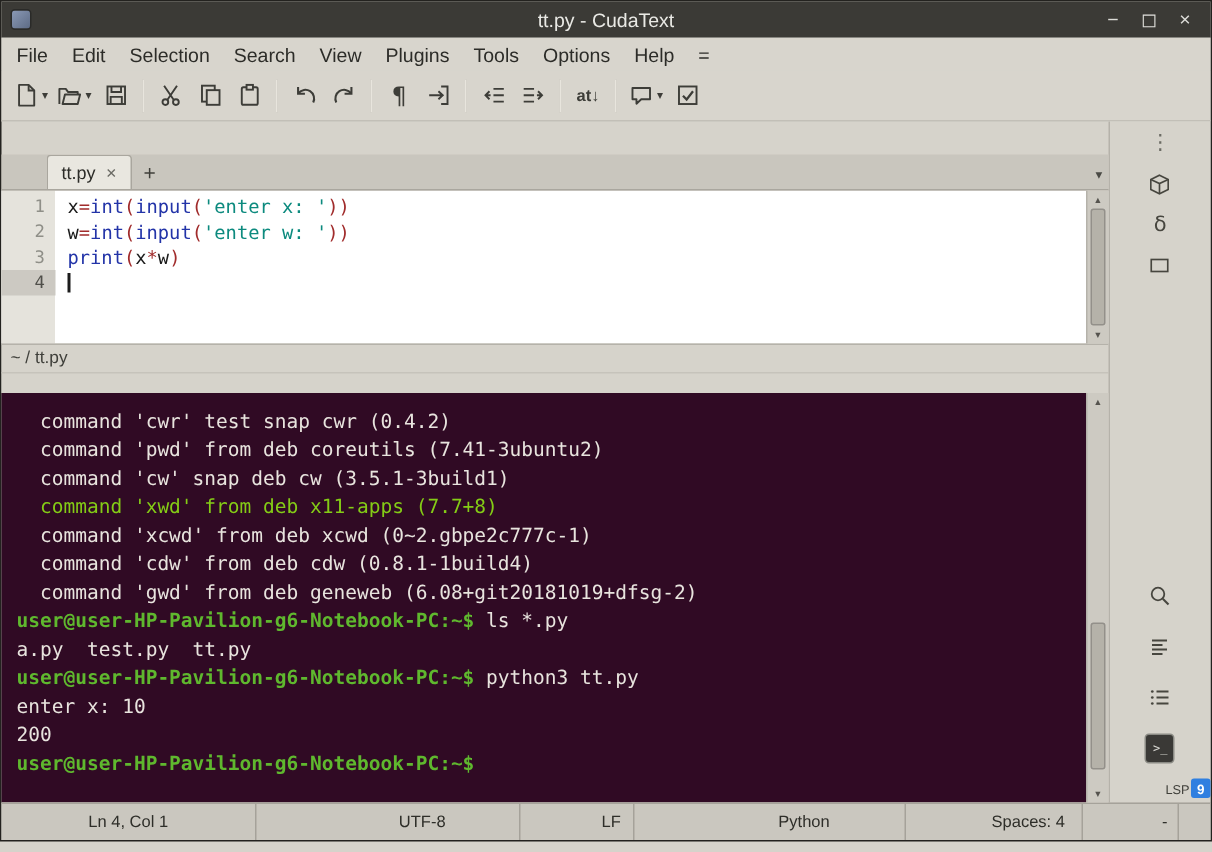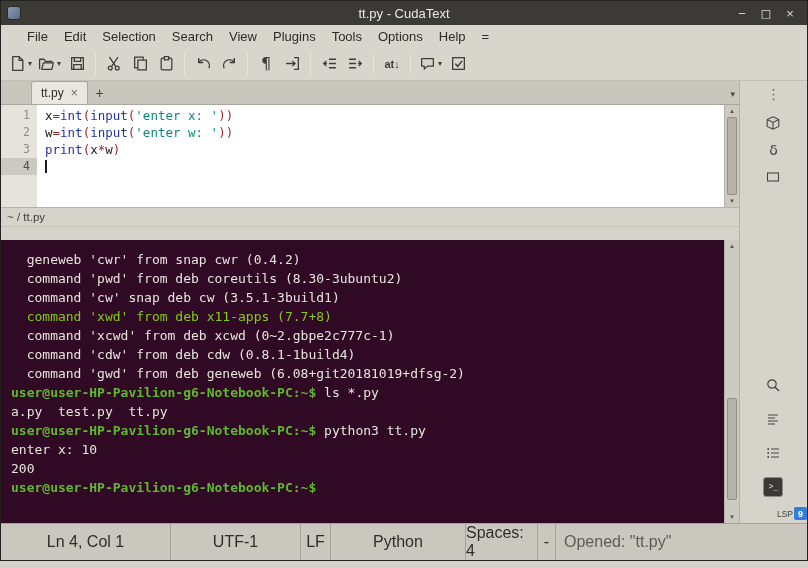--- a/index.html
+++ b/index.html
@@ -9,36 +9,36 @@
 
   
   .titlebar { flex:0 0 24px; background:#3b3a36; display:flex; align-items:center; position:relative; }
   .app-icon { width:14px; height:14px; margin-left:6px; border-radius:3px;
               background:linear-gradient(135deg,#8a99b5,#5d6b85); border:1px solid #2a2a28; }
   .title { position:absolute; left:0; right:0; text-align:center; color:#e9e9e5; font-size:13px; }
   .win-controls { margin-left:auto; display:flex; gap:2px; padding-right:6px; z-index:1; }
   .wc { color:#dcdcd8; font-size:13px; width:22px; text-align:center; cursor:default; }
 
   
-  .menubar { flex:0 0 22px; background:#d8d5cd; display:flex; align-items:center; padding-left:18px; }
+  .menubar { flex:0 0 22px; background:#d8d5cd; display:flex; align-items:center; padding-left:2px; }
   .menu-item { font-size:13px; color:#2c2c28; padding:0 8px; }
 
   
   .toolbar { flex:0 0 34px; background:#d8d5cd; display:flex; align-items:center; padding-left:5px; border-bottom:1px solid #c2bfb7; }
   .tb { height:28px; min-width:26px; display:flex; align-items:center; justify-content:center;
         color:#3d3d38; background:none; border:none; padding:0 3px; }
   .tb svg { display:block; }
   .tb .glyph { font-size:16px; font-family:"DejaVu Sans",sans-serif; color:#3d3d38; }
   .tb .glyph-sm { font-size:11px; font-weight:bold; color:#3d3d38; }
   .caret { font-size:8px; margin-left:2px; color:#3d3d38; }
   .tb-sep { width:1px; height:22px; background:#b0ada5; border-right:1px solid #e8e5dd; margin:0 5px; }
 
   
   .main { flex:1; display:flex; min-height:0; }
-  .left-col { flex:1; display:flex; flex-direction:column; min-width:0; }
+  .left-col { flex:1; display:flex; flex-direction:column; min-width:0;margin-top:22px; }
 
   
   .tabbar { flex:0 0 24px; background:#c9c6be; display:flex; align-items:flex-end; padding-left:30px; border-bottom:1px solid #a9a69e; position:relative; }
   .tab { height:23px; background:#e9e7e0; border:1px solid #a9a69e; border-bottom:none;
          display:flex; align-items:center; gap:7px; padding:0 9px; font-size:12px; color:#2c2c28; border-radius:3px 3px 0 0; }
   .tab-close { color:#6b6b65; font-size:12px; }
   .tab-add { width:24px; height:23px; display:flex; align-items:center; justify-content:center;
              font-size:14px; color:#3f3f3a; background:none; border:none; }
   .tab-menu { position:absolute; right:4px; bottom:5px; font-size:9px; color:#4a4a45; background:none; border:none; }
 
@@ -81,21 +81,21 @@
   .sb-glyph { font-size:14px; color:#47463f; font-family:"DejaVu Sans",sans-serif; }
   .sb-bottom { margin-top:auto; display:flex; flex-direction:column; align-items:center; gap:7px; padding-bottom:3px; }
   .console-active { width:20px; height:20px; background:#3a3936; border:1px solid #8a8a84; border-radius:3px;
                     color:#d8d8d2; font-size:8px; display:flex; align-items:center; justify-content:center;
                     font-family:"DejaVu Sans Mono",monospace; }
   .lsp { display:flex; align-items:center; font-size:8.5px; color:#3f3f3a;margin-left:37px; }
   .lsp-badge { background:#2f7fe0; color:#fff; font-size:9px; font-weight:bold; width:13px; height:13px;
                display:flex; align-items:center; justify-content:center; border-radius:2px; margin-left:1px; }
 
   
-  .statusbar { flex:0 0 22px; background:#cac7bf; border-top:1px solid #a5a29a; display:flex; font-size:16px; color:#2e2e29; }
+  .statusbar { flex:0 0 22px; background:#cac7bf; border-top:1px solid #a5a29a; display:flex; font-size:11px; color:#2e2e29;gap:46px; }
   .sb-seg { display:flex; align-items:center; justify-content:center; border-right:1px solid #a5a29a; }
   .w1 { flex:0 0 170px; } .w2 { flex:0 0 130px; } .w3 { flex:0 0 30px; }
   .w4 { flex:0 0 135px; } .w5 { flex:0 0 72px; } .w6 { flex:0 0 18px; }
   .w7 { flex:1; justify-content:flex-start; padding-left:8px; color:#5c5c56; border-right:none; }
 </style>
 </head>
 <body>
 
 <div class="app">
 
@@ -258,22 +258,22 @@
       </div>
 
       <div class="breadcrumb">
         <span>~ / tt.py</span>
       </div>
 
       <div class="splitter"></div>
 
       <div class="terminal-row">
         <div class="terminal" id="terminal-body" style="background: rgb(48, 10, 36);">
-            <div class="term-line"><span style="color: rgb(232, 228, 222);">  geneweb 'cwr' from snap cwr (0.4.2)</span></div>
-            <div class="term-line"><span style="color: rgb(232, 228, 222);">  command 'pwd' from deb coreutils (8.30-3ubuntu2)</span></div>
+            <div class="term-line"><span style="color: rgb(232, 228, 222);">  command 'cwr' test snap cwr (0.4.2)</span></div>
+            <div class="term-line"><span style="color: rgb(232, 228, 222);">  command 'pwd' from deb coreutils (7.41-3ubuntu2)</span></div>
             <div class="term-line"><span style="color: rgb(232, 228, 222);">  command 'cw' snap deb cw (3.5.1-3build1)</span></div>
             <div class="term-line"><span style="color: #84cc16;">  command 'xwd' from deb x11-apps (7.7+8)</span></div>
             <div class="term-line"><span style="color: rgb(232, 228, 222);">  command 'xcwd' from deb xcwd (0~2.gbpe2c777c-1)</span></div>
             <div class="term-line"><span style="color: rgb(232, 228, 222);">  command 'cdw' from deb cdw (0.8.1-1build4)</span></div>
             <div class="term-line"><span style="color: rgb(232, 228, 222);">  command 'gwd' from deb geneweb (6.08+git20181019+dfsg-2)</span></div>
             <div class="term-line"><span style="color: rgb(95, 184, 46); font-weight: bold;">user@user-HP-Pavilion-g6-Notebook-PC:~$</span><span style="color: rgb(232, 228, 222);"> ls *.py</span></div>
             <div class="term-line"><span style="color: rgb(232, 228, 222);">a.py  test.py  tt.py</span></div>
             <div class="term-line"><span style="color: rgb(95, 184, 46); font-weight: bold;">user@user-HP-Pavilion-g6-Notebook-PC:~$</span><span style="color: rgb(232, 228, 222);"> python3 tt.py</span></div>
             <div class="term-line"><span style="color: rgb(232, 228, 222);">enter x: 10</span></div>
             <div class="term-line"><span style="color: rgb(232, 228, 222);">200</span></div>
@@ -330,20 +330,20 @@
         <div class="lsp">
           <span>LSP</span>
           <span class="lsp-badge">9</span>
         </div>
       </div>
     </div>
   </div>
 
   <div class="statusbar">
     <div class="sb-seg w1">Ln 4, Col 1</div>
-    <div class="sb-seg w2">UTF-1</div>
+    <div class="sb-seg w2">UTF-8</div>
     <div class="sb-seg w3">LF</div>
     <div class="sb-seg w4">Python</div>
     <div class="sb-seg w5">Spaces: 4</div>
     <div class="sb-seg w6">-</div>
     <div class="sb-seg w7">Opened: "tt.py"</div>
   </div>
 </div>
 
 </body></html>

